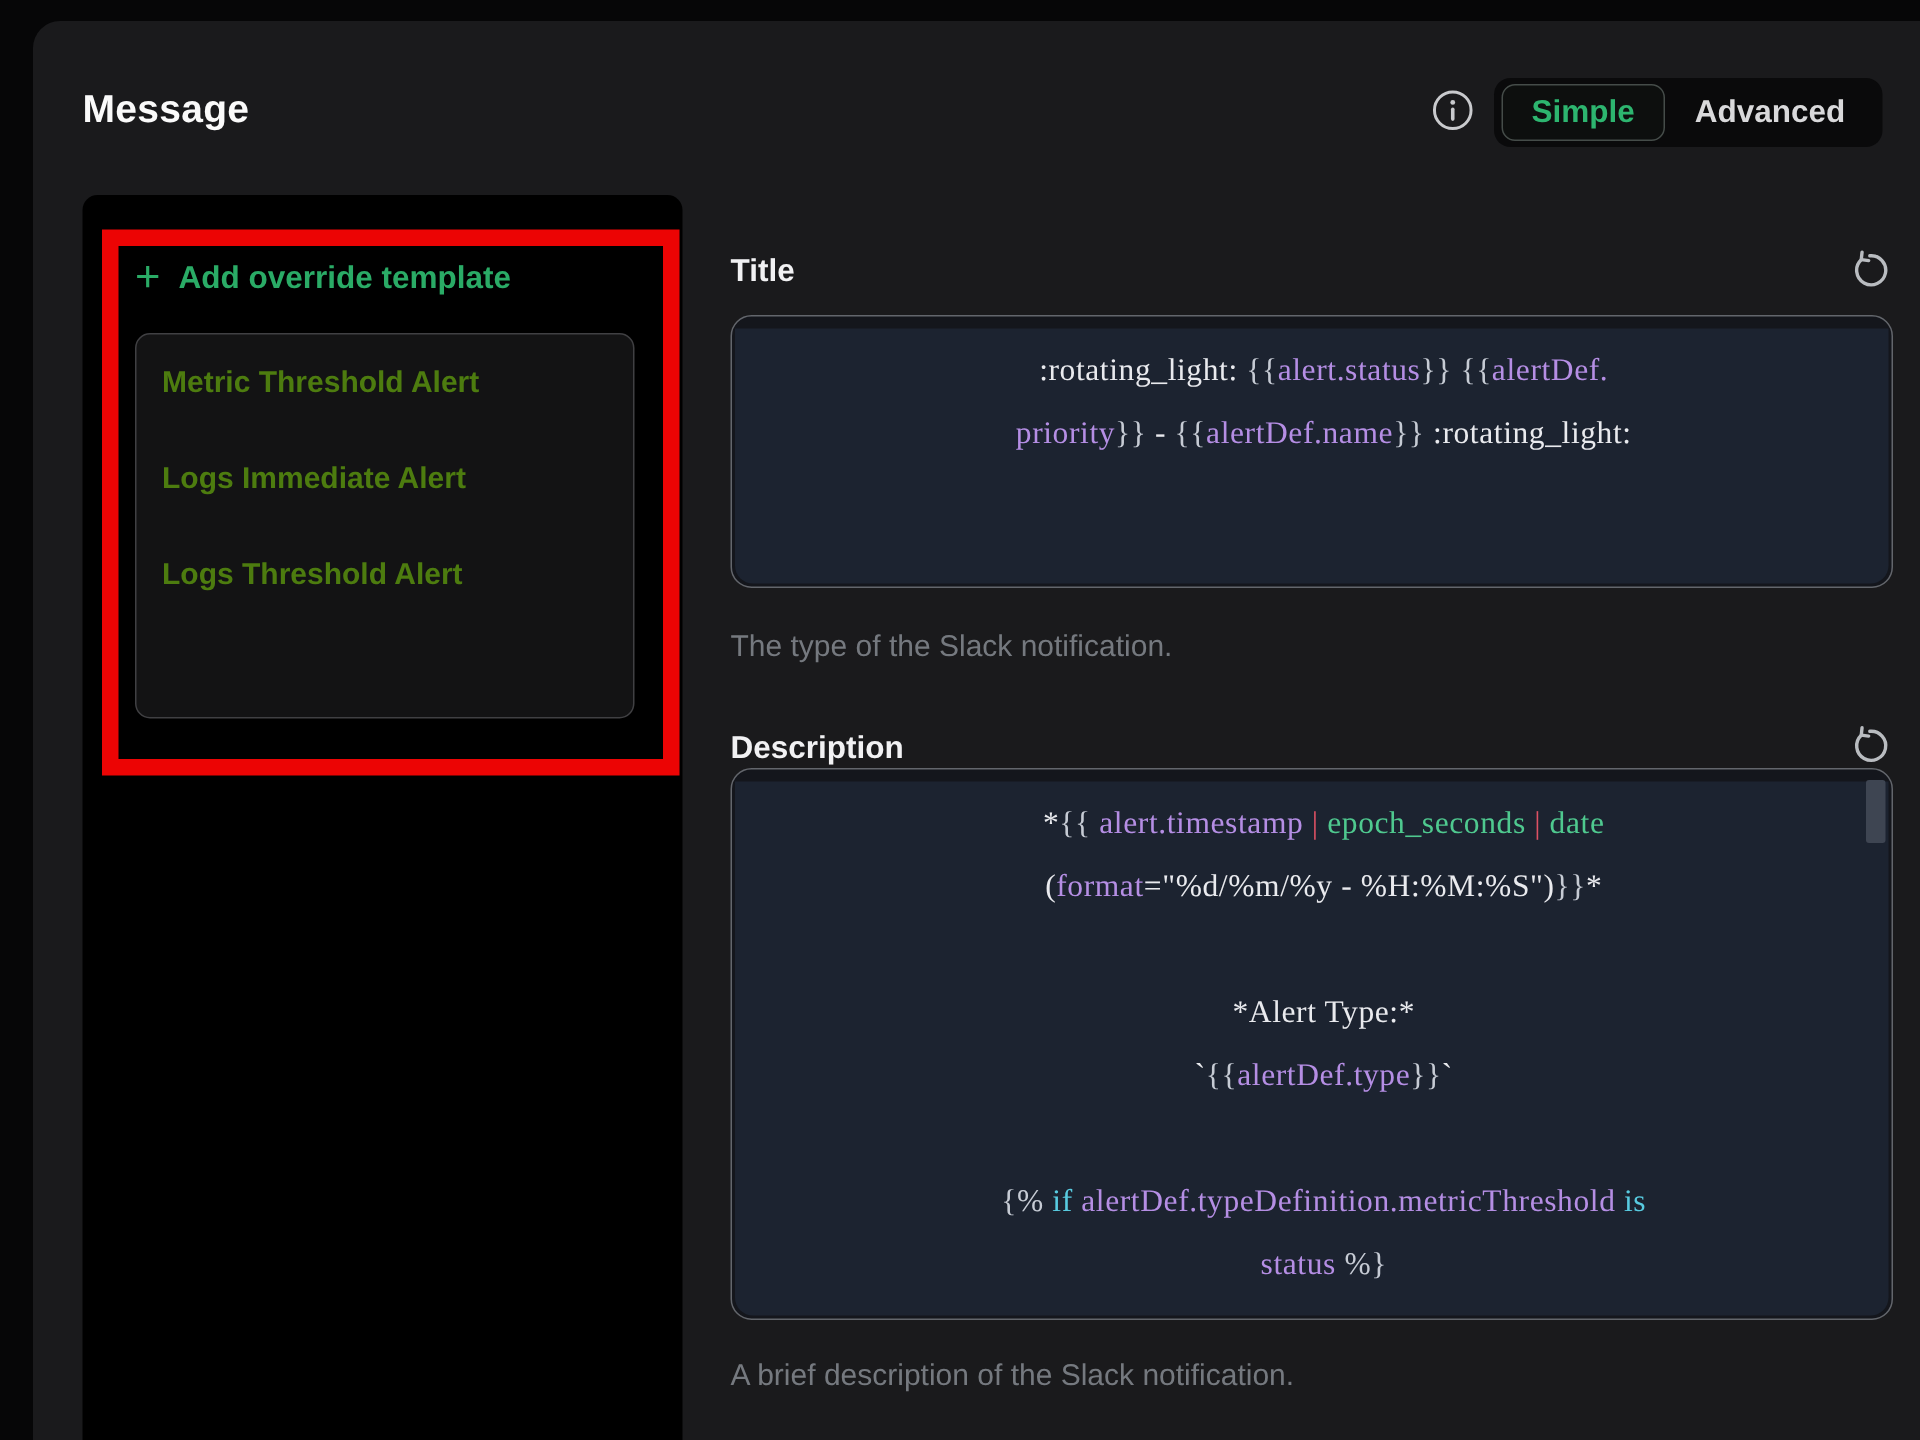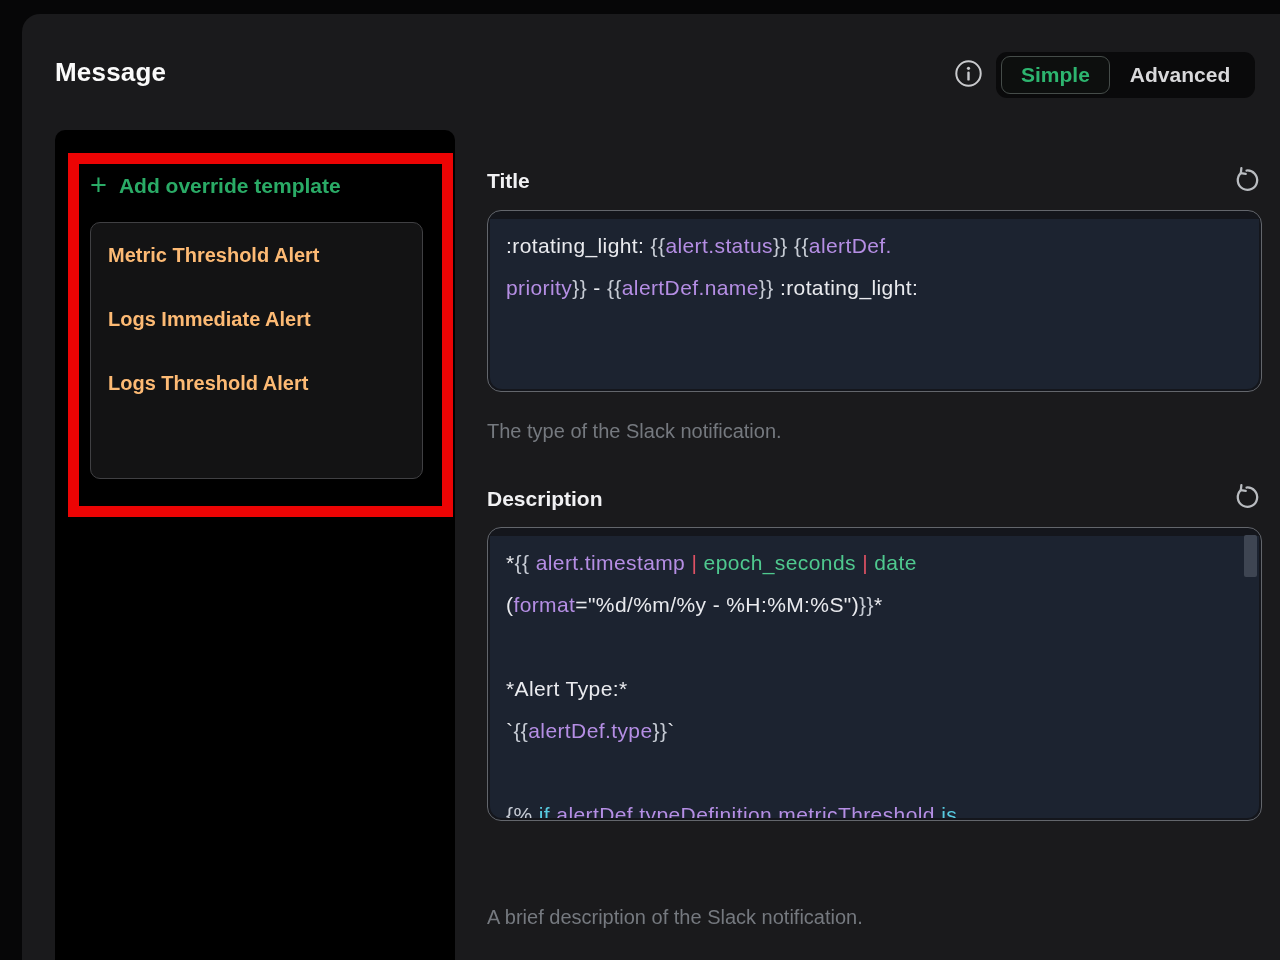--- a/index.html
+++ b/index.html
@@ -23,32 +23,32 @@
   .sidebar{position:absolute;left:55px;top:130px;width:400px;height:854px;
            background:#000;border-radius:10px 10px 0 0;}
   .annotation{position:absolute;left:13px;top:23px;width:385px;height:364px;
               border:11px solid #ec0404;box-sizing:border-box;pointer-events:none;}
   .add-row{position:absolute;left:35px;top:44px;display:flex;align-items:center;gap:12px;
            color:#2aab66;font-size:21px;font-weight:600;cursor:pointer;}
   .plus{font-size:29px;font-weight:400;line-height:24px;position:relative;top:-1px;}
   .tpl-list{position:absolute;left:35px;top:92px;width:333px;height:257px;background:#131314;
             border:1px solid #404043;border-radius:10px;box-sizing:border-box;overflow:hidden;}
   .tpl-item{height:64px;display:flex;align-items:center;padding:0 17px;font-size:20px;
-            font-weight:700;color:#fdba74;cursor:pointer;white-space:nowrap;}
+            font-weight:700;color:#4d7c0f;cursor:pointer;white-space:nowrap;}
 
   
   .fld-label{position:absolute;left:487px;font-size:21px;font-weight:700;color:#f1f1f3;}
   .reset-btn{position:absolute;left:1232px;width:28px;height:28px;cursor:pointer;}
   .editor{position:absolute;left:487px;width:775px;background:#14161c;
           border:1.5px solid #63666c;border-radius:14px;box-sizing:border-box;
           padding:8px 2px 2px 2px;cursor:text;}
   .editor-inner{background:#1c2330;height:100%;border-radius:0 0 12px 12px;
           padding:6px 0 0 16px;box-sizing:border-box;overflow:hidden;
-          font-family:Liberation Sans, sans-serif;
-          font-size:21px;letter-spacing:.4px;line-height:42px;color:#e9eaee;}
+          font-family:Liberation Serif, serif;
+          font-size:21px;letter-spacing:.4px;line-height:42px;color:#e9eaee;text-align:center;}
   .cline{white-space:pre;}
   .tok-base{color:#e9eaee}.tok-brace{color:#c6cbd4}.tok-var{color:#b58ee4}
   .tok-fn{color:#4fc98f}.tok-pipe{color:#de5164}.tok-kw{color:#58cbe0}
   .help{position:absolute;left:487px;font-size:20px;color:#75797f;}
   .thumb{position:absolute;right:4px;top:7px;width:13px;height:42px;background:#3e4552;border-radius:2px;}
 </style>
 </head>
 <body>
 
 <div class="page">
@@ -97,21 +97,21 @@
   </div>
   <div class="help" style="top:420px;">The type of the Slack notification.</div>
 
   <div class="fld-label" style="top:487px;">Description</div>
   <div class="reset-btn" style="top:483px;">
     <svg width="28" height="28" viewBox="0 0 26 26">
       <path d="M8.2 6.6 A 9 9 0 1 0 13.5 4.2" fill="none" stroke="#b9bcc0" stroke-width="2.1" stroke-linecap="round"></path>
       <path d="M8.7 2.0 L8.2 6.6 L12.8 7.2" fill="none" stroke="#b9bcc0" stroke-width="2.1" stroke-linecap="round" stroke-linejoin="round"></path>
     </svg>
   </div>
-  <div class="editor" style="top:527px;height:294px;">
+  <div class="editor" style="top:512px;height:368px;">
     <div class="editor-inner" id="desc-code">
         <div class="cline"><span class="tok-base">*</span><span class="tok-brace">{{</span><span class="tok-base"> </span><span class="tok-var">alert.timestamp</span><span class="tok-base"> </span><span class="tok-pipe">|</span><span class="tok-base"> </span><span class="tok-fn">epoch_seconds</span><span class="tok-base"> </span><span class="tok-pipe">|</span><span class="tok-base"> </span><span class="tok-fn">date</span></div>
         <div class="cline"><span class="tok-base">(</span><span class="tok-var">format</span><span class="tok-base">="%d/%m/%y - %H:%M:%S")</span><span class="tok-brace">}}</span><span class="tok-base">*</span></div>
         <div class="cline">&nbsp;</div>
         <div class="cline"><span class="tok-base">*Alert Type:*</span></div>
         <div class="cline"><span class="tok-base">`</span><span class="tok-brace">{{</span><span class="tok-var">alertDef.type</span><span class="tok-brace">}}</span><span class="tok-base">`</span></div>
         <div class="cline">&nbsp;</div>
         <div class="cline"><span class="tok-brace">{%</span><span class="tok-base"> </span><span class="tok-kw">if</span><span class="tok-base"> </span><span class="tok-var">alertDef.typeDefinition.metricThreshold</span><span class="tok-base"> </span><span class="tok-kw">is</span></div>
         <div class="cline"><span class="tok-var">status</span><span class="tok-base"> </span><span class="tok-brace">%}</span></div>
       </div>

